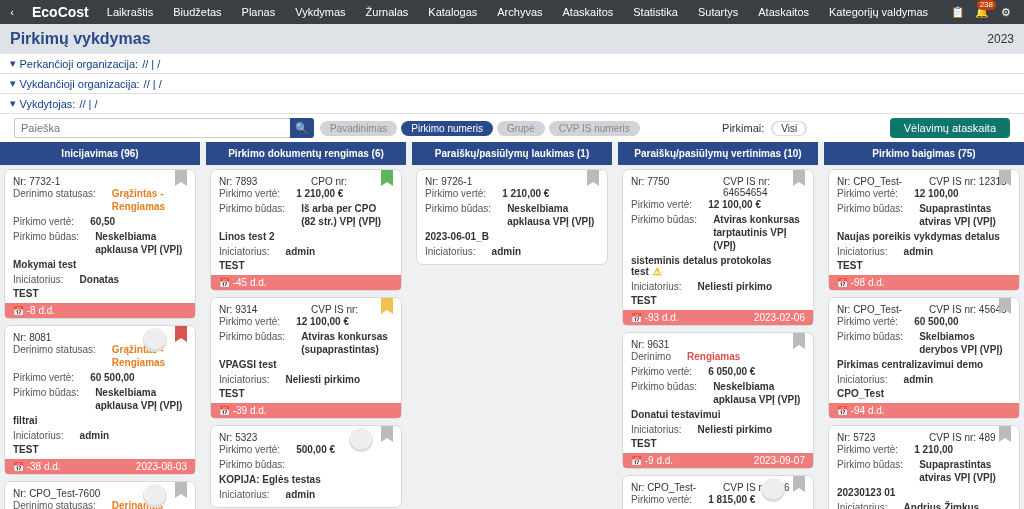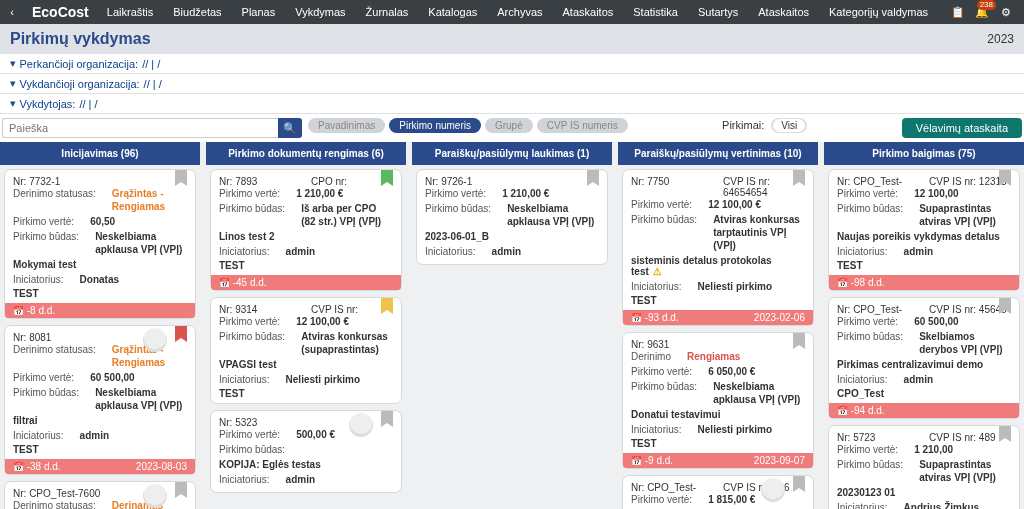--- a/index.html
+++ b/index.html
@@ -11,21 +11,21 @@
 .topbar .nav-item { padding: 0 10px; line-height: 24px; cursor: pointer; }
 .topbar .icons { display: flex; align-items: center; gap: 8px; padding: 0 10px; }
 .topbar .icon { width: 16px; height: 16px; display:inline-flex; align-items:center; justify-content:center; position:relative; }
 .badge-count { position:absolute; top:-4px; right:-6px; background:#c2410c; border-radius:6px; font-size:8px; padding:0 3px; line-height:10px; }
 .page-title-bar { background: #dfe3e7; padding: 6px 10px; display: flex; justify-content: space-between; align-items: center; }
 .page-title-bar h1 { font-size: 16px; color: #2a4a8b; font-weight: bold; }
 .year { font-size: 12px; }
 .filters { background: #fff; }
 .filter-row { border-bottom: 1px solid #e0e0e0; padding: 3px 10px; display:flex; align-items:center; gap:4px; font-size:11px; color:#0b3f8b; }
 .filter-row .funnel { color:#2a4a8b; }
-.search-row { display:flex; align-items:flex-start; gap:6px; padding:4px 2px; background:#fff; }
+.search-row { display:flex; align-items:center; gap:6px; padding:4px 14px; background:#fff; }
 .search-box { flex: 0 0 300px; display:flex; }
 .search-box input { flex:1; padding:3px 6px; border:1px solid #ccc; border-right:none; border-radius:3px 0 0 3px; font-size:11px; }
 .search-box .btn { background:#2a4a8b; color:#fff; width:24px; display:flex; align-items:center; justify-content:center; border-radius:0 3px 3px 0; cursor:pointer; }
 .chips { display:flex; gap:4px; }
 .chip { padding:2px 10px; border-radius:10px; font-size:10px; background:#d0d3d7; color:#888; }
 .chip.active { background:#2a4a8b; color:#fff; }
 .mid { flex:1; text-align:center; font-size:11px; }
 .toggle { display:inline-flex; align-items:center; background:#ddd; border-radius:10px; padding:1px 2px; margin-left:4px; }
 .toggle span { padding:1px 8px; border-radius:8px; font-size:10px; background:#fff; }
 .report-btn { background:#0f766e; color:#fff; padding:4px 14px; border-radius:4px; font-size:11px; cursor:pointer; }
@@ -247,20 +247,24 @@
               <span class="k">Pirkimo būdas:</span> 
               <span class="v ">Atviras konkursas (supaprastintas)</span>
             </div>
             <div class="title">VPAGSI test</div>
             <div class="row-kv">
               <span class="k">Iniciatorius:</span> 
               <span class="v">Neliesti pirkimo</span>
             </div>
             <div style="font-weight: bold;">TEST</div>
           </div>
+          <div class="footer">
+            <span class="cal">-39 d.d.</span>
+            <span></span>
+          </div>
         </div>
         <div class="card">
           <div class="flag grey"></div>
           <div class="avatar"></div>
           <div class="card-body">
             <div class="halfrow">
               <div><span class="k">Nr:</span> <span class="v">5323</span></div>
             </div>
             <div class="row-kv">
               <span class="k">Pirkimo vertė:</span> 

